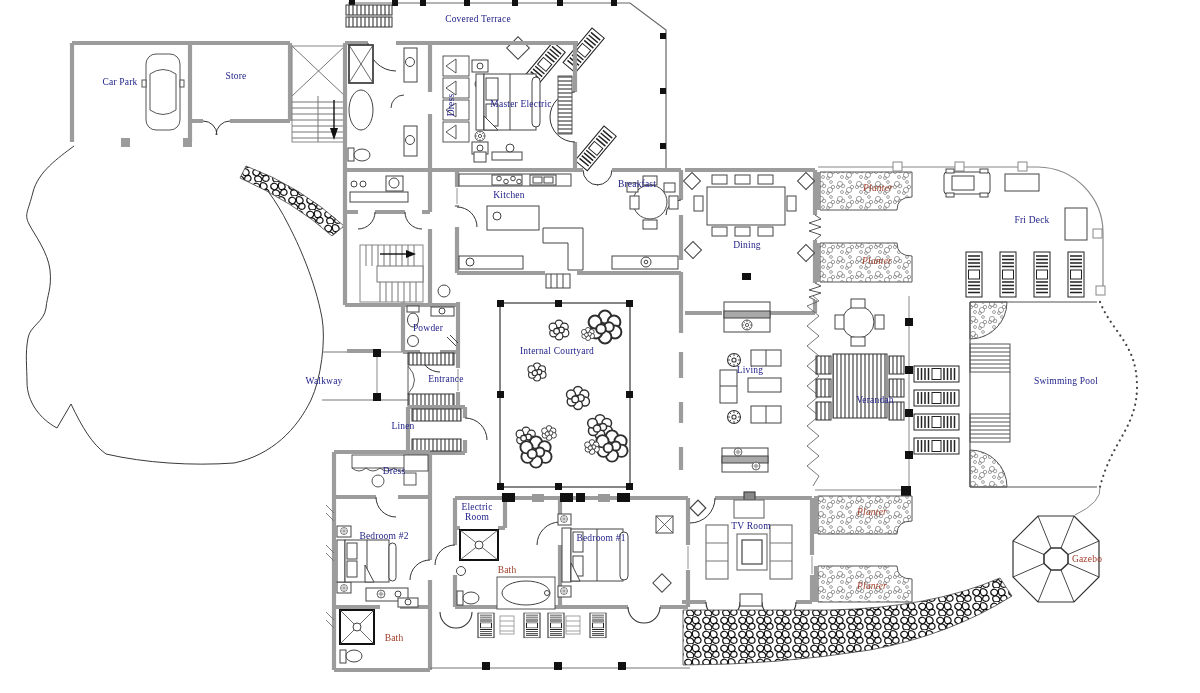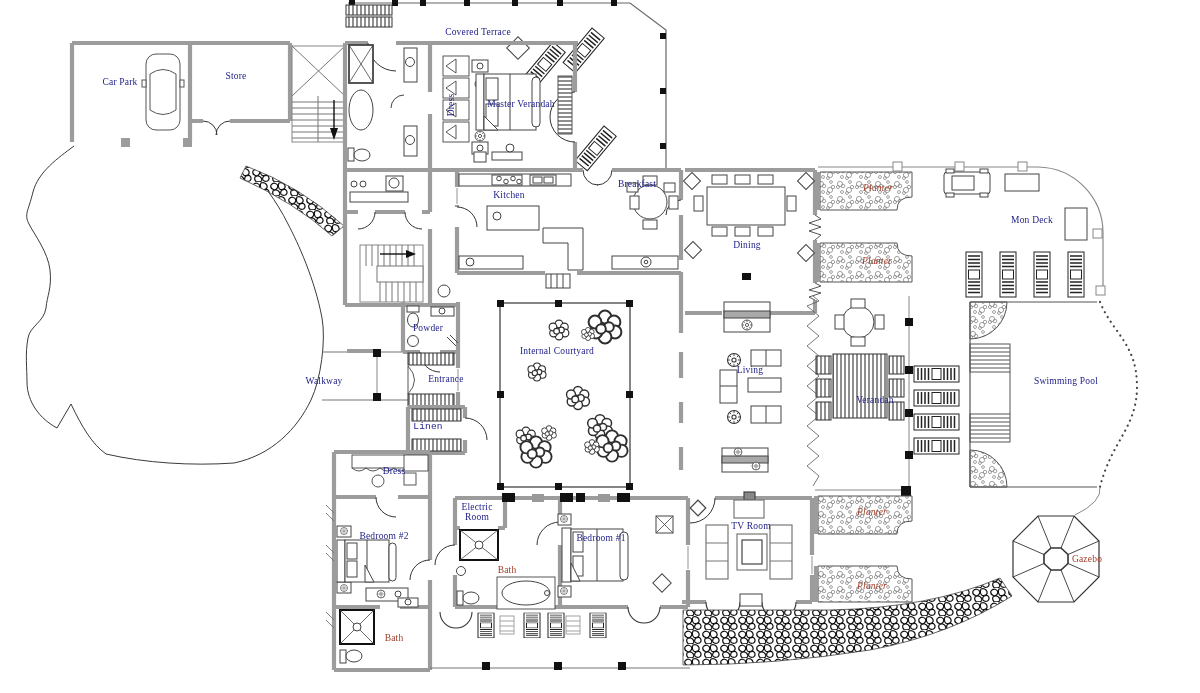--- a/index.html
+++ b/index.html
@@ -552,37 +552,37 @@
 <g stroke="#333" fill="#fff" stroke-width="1.2">
   <polygon points="1074,516 1099,541 1099,577 1074,602 1038,602 1013,577 1013,541 1038,516"></polygon>
   <polygon points="1061,548 1068,554.5 1068,563.5 1061,570 1051,570 1044,563.5 1044,554.5 1051,548" stroke-width="1.6"></polygon>
   <path d="M1074 516 L1061 548 M1099 541 L1068 554.5 M1099 577 L1068 563.5 M1074 602 L1061 570 M1038 602 L1051 570 M1013 577 L1044 563.5 M1013 541 L1044 554.5 M1038 516 L1051 548" stroke-width=".9" fill="none"></path>
 </g>
 </svg>
 
 <div id="labels">
       <div class="lbl navy" style="left: 120px; top: 83px;">Car Park</div>
       <div class="lbl navy" style="left: 236px; top: 77px;">Store</div>
-      <div class="lbl navy" style="left: 478px; top: 20px; margin-top: 13px;">Covered Terrace</div>
-      <div class="lbl navy" style="left: 521px; top: 105px;">Master Verandah</div>
+      <div class="lbl navy" style="left: 478px; top: 20px;">Covered Terrace</div>
+      <div class="lbl navy" style="left: 521px; top: 105px;">Master Electric</div>
       <div class="lbl navy rot" style="left: 452px; top: 105px;">Dress</div>
       <div class="lbl navy" style="left: 509px; top: 196px;">Kitchen</div>
       <div class="lbl navy" style="left: 637px; top: 185px;">Breakfast</div>
       <div class="lbl navy" style="left: 747px; top: 246px;">Dining</div>
       <div class="lbl red it" style="left: 878px; top: 189px;">Planter</div>
       <div class="lbl red it" style="left: 877px; top: 262px;">Planter</div>
-      <div class="lbl navy" style="left: 1032px; top: 221px;">Mon Deck</div>
+      <div class="lbl navy" style="left: 1032px; top: 221px;">Fri Deck</div>
       <div class="lbl navy" style="left: 557px; top: 352px;">Internal Courtyard</div>
       <div class="lbl navy" style="left: 750px; top: 371px;">Living</div>
       <div class="lbl navy" style="left: 875px; top: 377px; margin-top: 24px;">Verandah</div>
       <div class="lbl navy" style="left: 1066px; top: 382px;">Swimming Pool</div>
       <div class="lbl navy" style="left: 324px; top: 382px;">Walkway</div>
       <div class="lbl navy" style="left: 428px; top: 329px; text-align: center;">Powder</div>
       <div class="lbl navy" style="left: 446px; top: 380px; text-align: center;">Entrance</div>
-      <div class="lbl navy" style="left: 428px; top: 427px; font-family: Liberation Mono, monospace;">Linen</div>
+      <div class="lbl navy" style="left: 403px; top: 427px;">Linen</div>
       <div class="lbl navy" style="left: 394px; top: 472px;">Dress</div>
       <div class="lbl navy ml" style="left: 477px; top: 513px;">Electric Room</div>
       <div class="lbl navy" style="left: 384px; top: 537px;">Bedroom #2</div>
       <div class="lbl red" style="left: 507px; top: 571px;">Bath</div>
       <div class="lbl red" style="left: 394px; top: 639px;">Bath</div>
       <div class="lbl navy" style="left: 601px; top: 539px;">Bedroom #1</div>
       <div class="lbl navy" style="left: 751px; top: 527px;">TV Room</div>
       <div class="lbl red it" style="left: 872px; top: 513px;">Planter</div>
       <div class="lbl red it" style="left: 872px; top: 587px;">Planter</div>
       <div class="lbl red" style="left: 1087px; top: 560px;">Gazebo</div>

